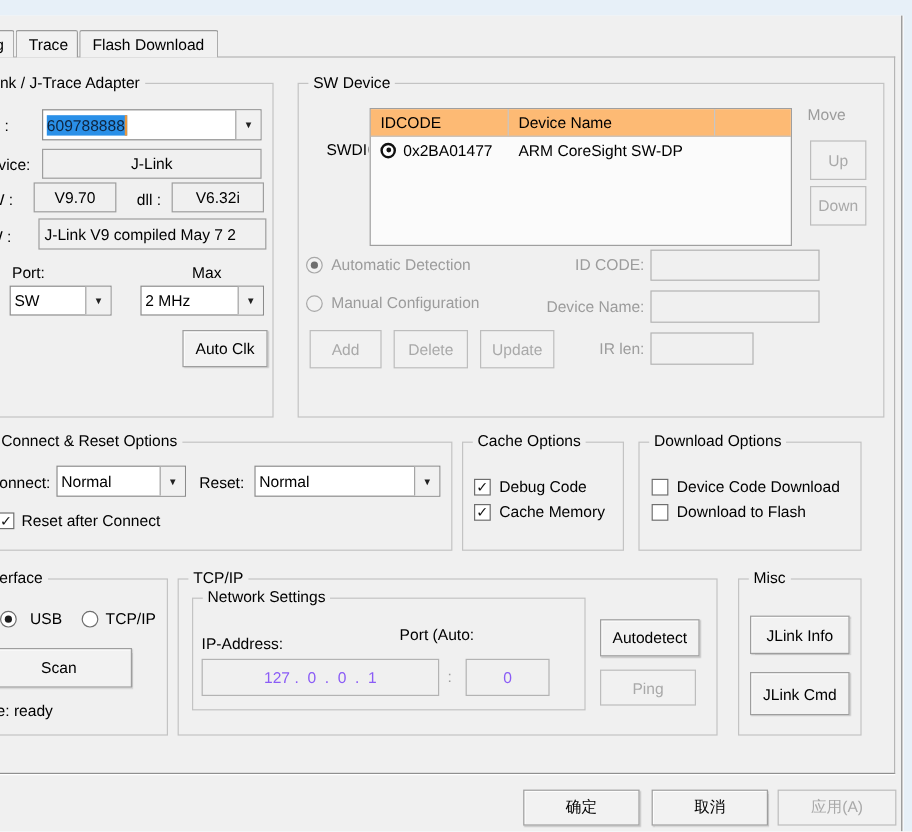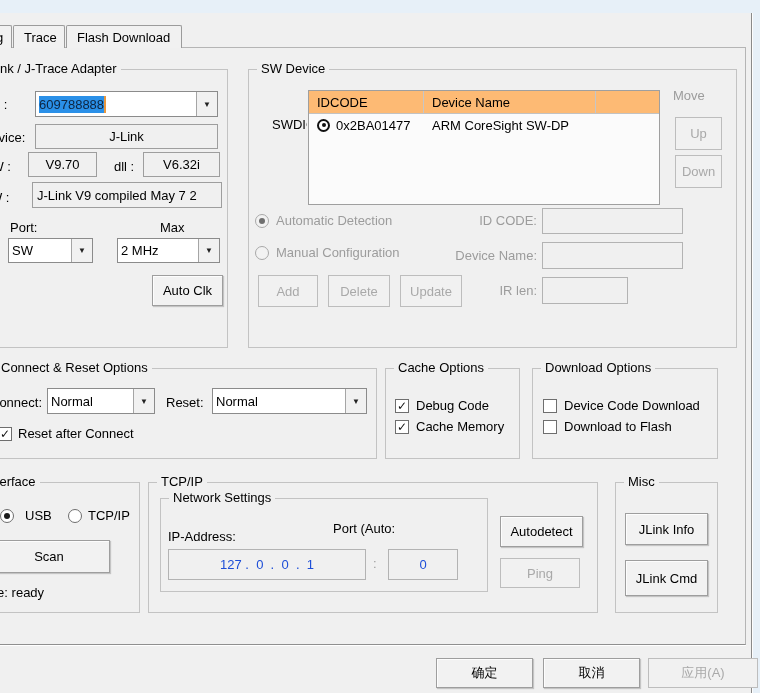--- a/index.html
+++ b/index.html
@@ -20,21 +20,21 @@
   .clip{overflow:hidden;}
   .btn{position:absolute;background:#f2f2f2;border:1px solid #9e9e9e;box-sizing:border-box;
        box-shadow:inset 1px 1px 0 #fdfdfd,1px 1px 1px rgba(0,0,0,0.18);
        display:flex;align-items:center;justify-content:center;white-space:nowrap;}
   .btn.disabled{color:#a9a9a9;box-shadow:none;border-color:#bdbdbd;background:#f1f1f1;}
   .rbox{position:absolute;background:#f0f0f0;border:1px solid #9e9e9e;box-sizing:border-box;
         display:flex;align-items:center;justify-content:center;white-space:nowrap;}
   .rbox.lft{justify-content:flex-start;padding-left:4px;overflow:hidden;}
   .tbox{position:absolute;background:#fff;border:1px solid #8b8b8b;box-sizing:border-box;
         display:flex;align-items:center;}
-  .tbox.disabled{background:#f0f0f0;border-color:#b3b3b3;color:#1d4ed8;}
+  .tbox.disabled{background:#f0f0f0;border-color:#b3b3b3;color:#8b5cf6;}
   .tbox.ctr{justify-content:center;}
   .pre{white-space:pre;}
   .combo{position:absolute;background:#fff;border:1px solid #8b8b8b;box-sizing:border-box;display:flex;}
   .cval{flex:1;display:flex;align-items:center;padding-left:3px;overflow:hidden;white-space:nowrap;}
   .dd{width:20px;border-left:1px solid #a5a5a5;background:#f1f1f1;display:flex;align-items:center;
       justify-content:center;font-size:8px;color:#222;}
   .sel{background:#2a90e8;color:#0e2540;padding:1px 0;border-right:2px solid #e9973e;}
   .chk{position:absolute;width:14px;height:14px;background:#fff;border:1px solid #6e6e6e;box-sizing:border-box;
        font-size:12px;line-height:12px;text-align:center;font-weight:bold;color:#111;}
   .radio{position:absolute;width:14px;height:14px;border-radius:50%;background:#fff;border:1px solid #6e6e6e;box-sizing:border-box;}
@@ -191,16 +191,16 @@
   <div class="btn disabled" style="left:530px;top:545px;width:80px;height:30px;">Ping</div>
 
   <div class="grp" style="left:645px;top:469px;width:103px;height:131px;">
     <div class="gt">Misc</div>
   </div>
   <div class="btn" style="left:655px;top:500px;width:83px;height:32px;">JLink Info</div>
   <div class="btn" style="left:655px;top:547px;width:83px;height:36px;">JLink Cmd</div>
 
   <div class="btn" style="left:466px;top:645px;width:97px;height:30px;">确定</div>
   <div class="btn" style="left:573px;top:645px;width:97px;height:30px;">取消</div>
-  <div class="btn disabled" style="left:678px;top:645px;width:110px;height:30px;">应用(A)</div>
+  <div class="btn disabled" style="left:678px;top:645px;width:99px;height:30px;">应用(A)</div>
 
 </div>
 </div>
 
 </body></html>

